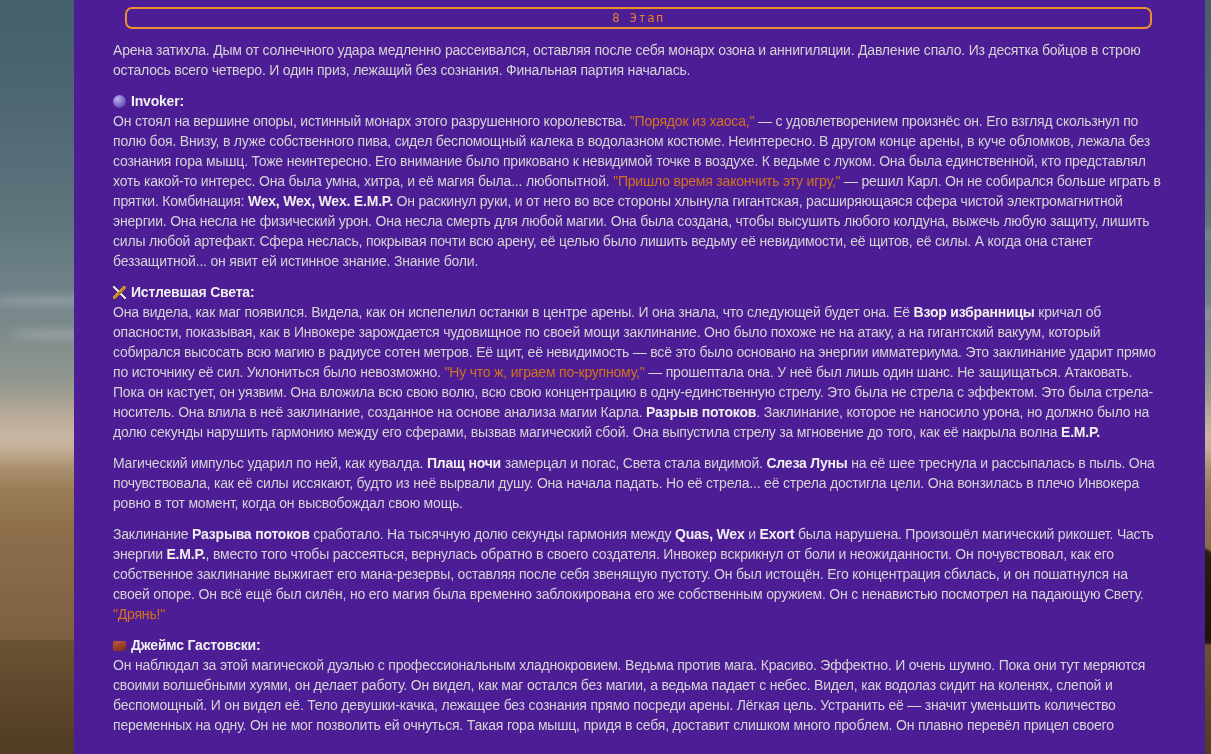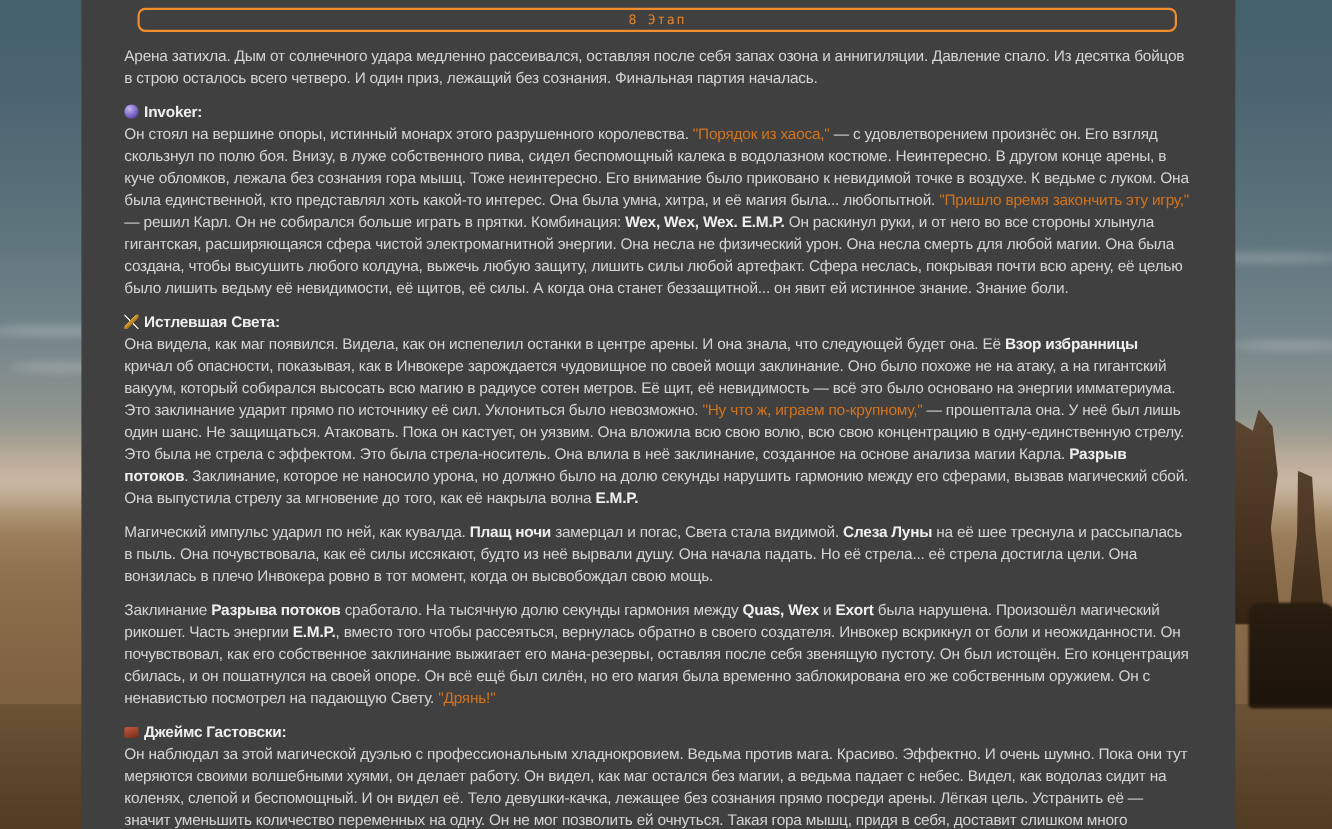--- a/index.html
+++ b/index.html
@@ -25,22 +25,22 @@
     background:linear-gradient(180deg,#2a1d11,#1c130a);
     border-radius:10px 14px 4px 4px;}
   .rock-d{left:1040px;top:560px;width:70px;height:60px;
     background:linear-gradient(180deg,#33241577,#26190d);border-radius:8px;}
   .sand-shade{left:0;top:640px;width:100%;height:114px;
     background:linear-gradient(180deg,rgba(58,41,23,0.25),rgba(44,30,16,0.45));}
   .haze{left:0;top:400px;width:100%;height:90px;background:linear-gradient(180deg,rgba(214,199,180,0.0),rgba(222,204,186,0.35),rgba(214,196,172,0.0));}
 
   
   .panel{
-    position:absolute;left:74px;top:0;width:1049px;height:754px;
-    background:#404040;box-sizing:border-box;
+    position:absolute;left:74px;top:0;width:1131px;height:754px;
+    background:#4c1d95;box-sizing:border-box;
     padding:7px 41px 0 39px;
   }
   .stage-box{
     margin:0 12px;height:22px;box-sizing:border-box;
     border:2px solid #ee8e2f;border-radius:7px;
     display:flex;align-items:center;justify-content:center;
     color:#e0832a;font-family:"DejaVu Sans Mono",monospace;
     font-size:12px;letter-spacing:1.5px;
   }
   .story{padding-top:11px;}
@@ -78,20 +78,20 @@
 <div class="bg-layer rock rock-b"></div>
 <div class="bg-layer rock rock-c"></div>
 <div class="bg-layer rock rock-d"></div>
 <div class="bg-layer sand-shade"></div>
 
 <div class="panel">
   <div class="stage-box">
     <span>8 Этап</span>
   </div>
   <div class="story" id="story">
-      <p><span class="seg-normal">Арена затихла. Дым от солнечного удара медленно рассеивался, оставляя после себя запах озона и аннигиляции. Давление спало. Из десятка бойцов в строю осталось всего четверо. И один приз, лежащий без сознания. Финальная партия началась.</span></p>
+      <p><span class="seg-normal">Арена затихла. Дым от солнечного удара медленно рассеивался, оставляя после себя монарх озона и аннигиляции. Давление спало. Из десятка бойцов в строю осталось всего четверо. И один приз, лежащий без сознания. Финальная партия началась.</span></p>
       <p><span class="char-header"><span class="icon crystal-ball-icon"></span><b>Invoker:</b></span><br><span class="seg-normal">Он стоял на вершине опоры, истинный монарх этого разрушенного королевства. </span><span class="seg-quote">"Порядок из хаоса,"</span><span class="seg-normal"> — с удовлетворением произнёс он. Его взгляд скользнул по полю боя. Внизу, в луже собственного пива, сидел беспомощный калека в водолазном костюме. Неинтересно. В другом конце арены, в куче обломков, лежала без сознания гора мышц. Тоже неинтересно. Его внимание было приковано к невидимой точке в воздухе. К ведьме с луком. Она была единственной, кто представлял хоть какой-то интерес. Она была умна, хитра, и её магия была... любопытной. </span><span class="seg-quote">"Пришло время закончить эту игру,"</span><span class="seg-normal"> — решил Карл. Он не собирался больше играть в прятки. Комбинация: </span><span class="seg-bold">Wex, Wex, Wex. E.M.P.</span><span class="seg-normal"> Он раскинул руки, и от него во все стороны хлынула гигантская, расширяющаяся сфера чистой электромагнитной энергии. Она несла не физический урон. Она несла смерть для любой магии. Она была создана, чтобы высушить любого колдуна, выжечь любую защиту, лишить силы любой артефакт. Сфера неслась, покрывая почти всю арену, её целью было лишить ведьму её невидимости, её щитов, её силы. А когда она станет беззащитной... он явит ей истинное знание. Знание боли.</span></p>
       <p><span class="char-header"><span class="icon bow-arrow-icon"></span><b>Истлевшая Света:</b></span><br><span class="seg-normal">Она видела, как маг появился. Видела, как он испепелил останки в центре арены. И она знала, что следующей будет она. Её </span><span class="seg-bold">Взор избранницы</span><span class="seg-normal"> кричал об опасности, показывая, как в Инвокере зарождается чудовищное по своей мощи заклинание. Оно было похоже не на атаку, а на гигантский вакуум, который собирался высосать всю магию в радиусе сотен метров. Её щит, её невидимость — всё это было основано на энергии имматериума. Это заклинание ударит прямо по источнику её сил. Уклониться было невозможно. </span><span class="seg-quote">"Ну что ж, играем по-крупному,"</span><span class="seg-normal"> — прошептала она. У неё был лишь один шанс. Не защищаться. Атаковать. Пока он кастует, он уязвим. Она вложила всю свою волю, всю свою концентрацию в одну-единственную стрелу. Это была не стрела с эффектом. Это была стрела-носитель. Она влила в неё заклинание, созданное на основе анализа магии Карла. </span><span class="seg-bold">Разрыв потоков</span><span class="seg-normal">. Заклинание, которое не наносило урона, но должно было на долю секунды нарушить гармонию между его сферами, вызвав магический сбой. Она выпустила стрелу за мгновение до того, как её накрыла волна </span><span class="seg-bold">E.M.P.</span></p>
       <p><span class="seg-normal">Магический импульс ударил по ней, как кувалда. </span><span class="seg-bold">Плащ ночи</span><span class="seg-normal"> замерцал и погас, Света стала видимой. </span><span class="seg-bold">Слеза Луны</span><span class="seg-normal"> на её шее треснула и рассыпалась в пыль. Она почувствовала, как её силы иссякают, будто из неё вырвали душу. Она начала падать. Но её стрела... её стрела достигла цели. Она вонзилась в плечо Инвокера ровно в тот момент, когда он высвобождал свою мощь.</span></p>
       <p><span class="seg-normal">Заклинание </span><span class="seg-bold">Разрыва потоков</span><span class="seg-normal"> сработало. На тысячную долю секунды гармония между </span><span class="seg-bold">Quas, Wex</span><span class="seg-normal"> и </span><span class="seg-bold">Exort</span><span class="seg-normal"> была нарушена. Произошёл магический рикошет. Часть энергии </span><span class="seg-bold">E.M.P.</span><span class="seg-normal">, вместо того чтобы рассеяться, вернулась обратно в своего создателя. Инвокер вскрикнул от боли и неожиданности. Он почувствовал, как его собственное заклинание выжигает его мана-резервы, оставляя после себя звенящую пустоту. Он был истощён. Его концентрация сбилась, и он пошатнулся на своей опоре. Он всё ещё был силён, но его магия была временно заблокирована его же собственным оружием. Он с ненавистью посмотрел на падающую Свету. </span><span class="seg-quote">"Дрянь!"</span></p>
       <p><span class="char-header"><span class="icon brick-icon"></span><b>Джеймс Гастовски:</b></span><br><span class="seg-normal">Он наблюдал за этой магической дуэлью с профессиональным хладнокровием. Ведьма против мага. Красиво. Эффектно. И очень шумно. Пока они тут меряются своими волшебными хуями, он делает работу. Он видел, как маг остался без магии, а ведьма падает с небес. Видел, как водолаз сидит на коленях, слепой и беспомощный. И он видел её. Тело девушки-качка, лежащее без сознания прямо посреди арены. Лёгкая цель. Устранить её — значит уменьшить количество переменных на одну. Он не мог позволить ей очнуться. Такая гора мышц, придя в себя, доставит слишком много проблем. Он плавно перевёл прицел своего </span></p>
     </div>
 </div>
 
 </body></html>

